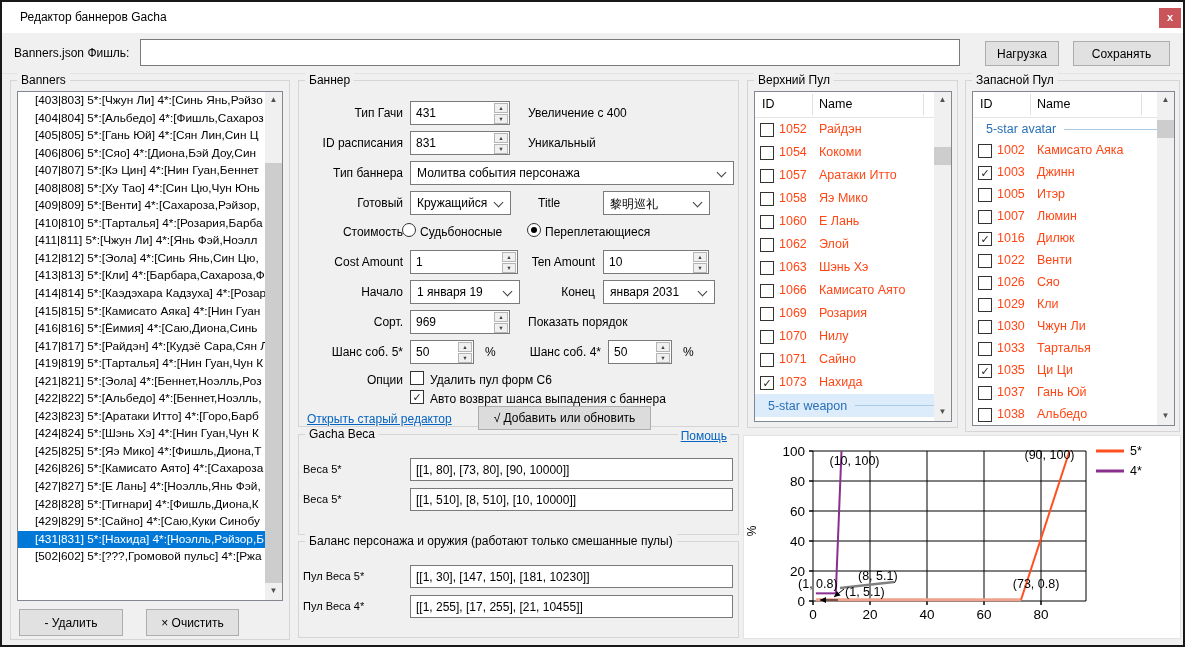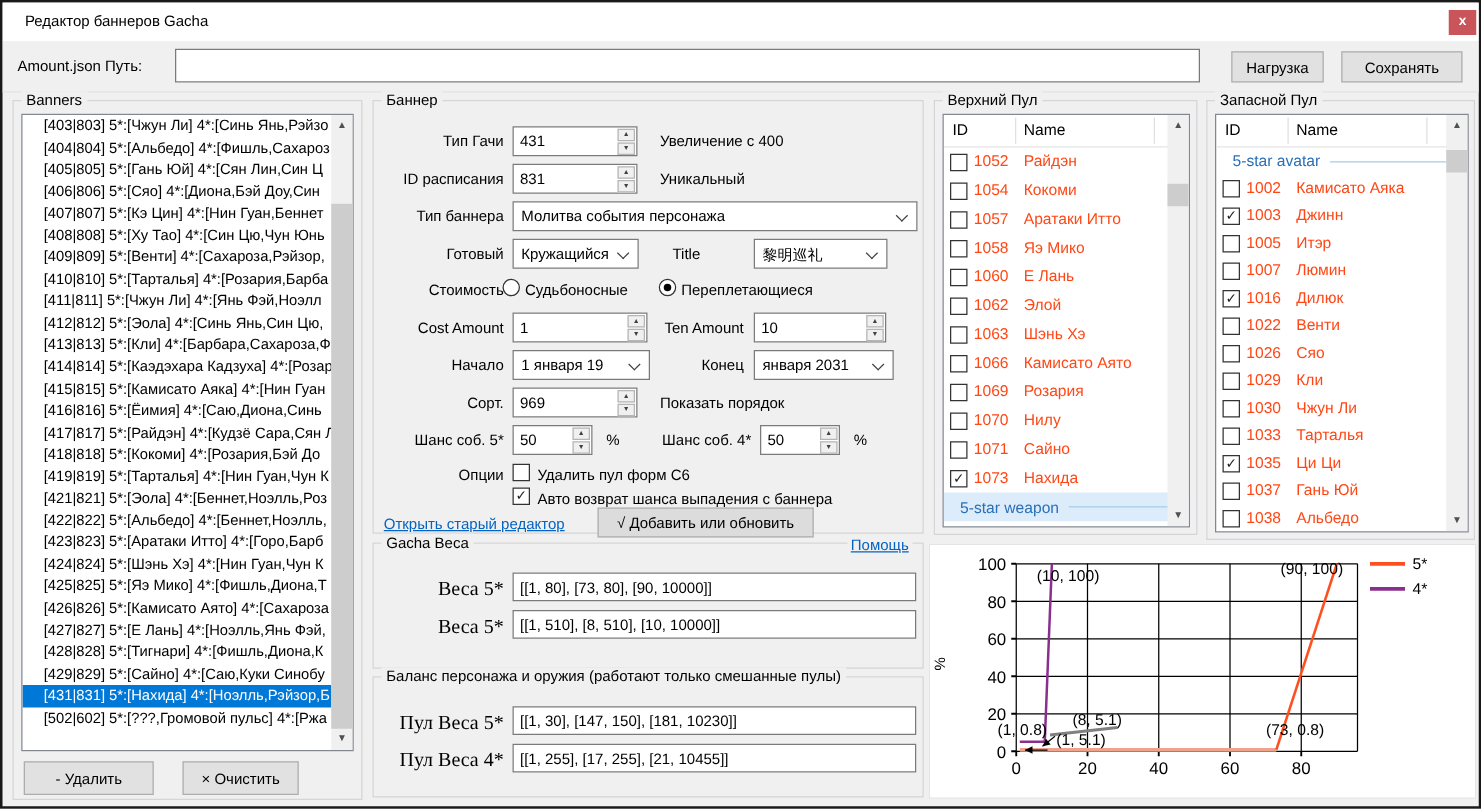--- a/index.html
+++ b/index.html
@@ -61,21 +61,21 @@
     border-radius:50%; background:#000; }
   .checkbox { position:absolute; width:14px; height:14px; border:1px solid #333; background:#fff;
     font-size:11px; line-height:13px; text-align:center; color:#222; }
   .link { position:absolute; font-size:12px; color:#0563c1; text-decoration:underline; white-space:nowrap; }
   .btn-add { left:179px; top:325px; width:173px; height:24px; background:#dcdcdc; }
 
   .gb-weights { left:296px; top:432px; width:441px; height:101px; }
   .gb-balance { left:296px; top:539px; width:441px; height:97px; }
   .wt-input { position:absolute; left:111px; width:323px; height:23px; background:#fff;
     border:1px solid #7a7a7a; font-size:12px; padding:0 5px; font-family:"Liberation Sans", sans-serif; }
-  .wt-label { position:absolute; width:100px; text-align:right; font-size:16px; left:4px;font-family:Liberation Serif, serif; }
+  .wt-label { position:absolute; width:100px; text-align:left; font-size:11px; left:4px; }
 
   .gb-upper { left:745px; top:78px; width:211px; height:348px; }
   .gb-reserve { left:963px; top:78px; width:215px; height:352px; }
   .pool-table { position:absolute; left:6px; top:10px; background:#fff; border:1px solid #828790; overflow:hidden; }
   .pt-header { height:26px; border-bottom:1px solid #e5e5e5; position:relative; }
   .pt-h-id { position:absolute; left:7px; top:5px; font-size:12.5px; color:#000; }
   .pt-h-name { position:absolute; left:64px; top:5px; font-size:12.5px; color:#000; }
   .pt-h-sep1 { position:absolute; left:57px; top:2px; bottom:2px; width:1px; background:#e0e0e0; }
   .pt-h-sep2 { position:absolute; left:168px; top:2px; bottom:2px; width:1px; background:#e0e0e0; }
   .pool-row { position:relative; }
@@ -93,21 +93,21 @@
 </head>
 <body>
 
 <div class="window">
   <div class="titlebar">
     <span class="title-text">Редактор баннеров Gacha</span>
     <div class="close-btn">x</div>
   </div>
 
   <div class="toolbar">
-    <span class="lbl path-label">Amount.json Путь:</span>
+    <span class="lbl path-label">Banners.json Фишль:</span>
     <input class="path-input" value="" style="">
     <button class="btn btn-load">Нагрузка</button>
     <button class="btn btn-save">Сохранять</button>
   </div>
 
   <div class="groupbox gb-banners">
     <span class="gb-caption">Banners</span>
     <div class="listbox" id="banners-list">
         <div class="list-item">[403|803] 5*:[Чжун Ли] 4*:[Синь Янь,Рэйзо</div>
         <div class="list-item">[404|804] 5*:[Альбедо] 4*:[Фишль,Сахароз</div>
@@ -117,21 +117,20 @@
         <div class="list-item">[408|808] 5*:[Ху Тао] 4*:[Син Цю,Чун Юнь</div>
         <div class="list-item">[409|809] 5*:[Венти] 4*:[Сахароза,Рэйзор,</div>
         <div class="list-item">[410|810] 5*:[Тарталья] 4*:[Розария,Барба</div>
         <div class="list-item">[411|811] 5*:[Чжун Ли] 4*:[Янь Фэй,Ноэлл</div>
         <div class="list-item">[412|812] 5*:[Эола] 4*:[Синь Янь,Син Цю,</div>
         <div class="list-item">[413|813] 5*:[Кли] 4*:[Барбара,Сахароза,Ф</div>
         <div class="list-item">[414|814] 5*:[Каэдэхара Кадзуха] 4*:[Розар</div>
         <div class="list-item">[415|815] 5*:[Камисато Аяка] 4*:[Нин Гуан</div>
         <div class="list-item">[416|816] 5*:[Ёимия] 4*:[Саю,Диона,Синь</div>
         <div class="list-item">[417|817] 5*:[Райдэн] 4*:[Кудзё Сара,Сян Л</div>
-        <div class="list-item">[418|818] 5*:[Кокоми] 4*:[Розария,Бэй До</div>
         <div class="list-item">[419|819] 5*:[Тарталья] 4*:[Нин Гуан,Чун К</div>
         <div class="list-item">[421|821] 5*:[Эола] 4*:[Беннет,Ноэлль,Роз</div>
         <div class="list-item">[422|822] 5*:[Альбедо] 4*:[Беннет,Ноэлль,</div>
         <div class="list-item">[423|823] 5*:[Аратаки Итто] 4*:[Горо,Барб</div>
         <div class="list-item">[424|824] 5*:[Шэнь Хэ] 4*:[Нин Гуан,Чун К</div>
         <div class="list-item">[425|825] 5*:[Яэ Мико] 4*:[Фишль,Диона,Т</div>
         <div class="list-item">[426|826] 5*:[Камисато Аято] 4*:[Сахароза</div>
         <div class="list-item">[427|827] 5*:[Е Лань] 4*:[Ноэлль,Янь Фэй,</div>
         <div class="list-item">[428|828] 5*:[Тигнари] 4*:[Фишль,Диона,К</div>
         <div class="list-item">[429|829] 5*:[Сайно] 4*:[Саю,Куки Синобу</div>

